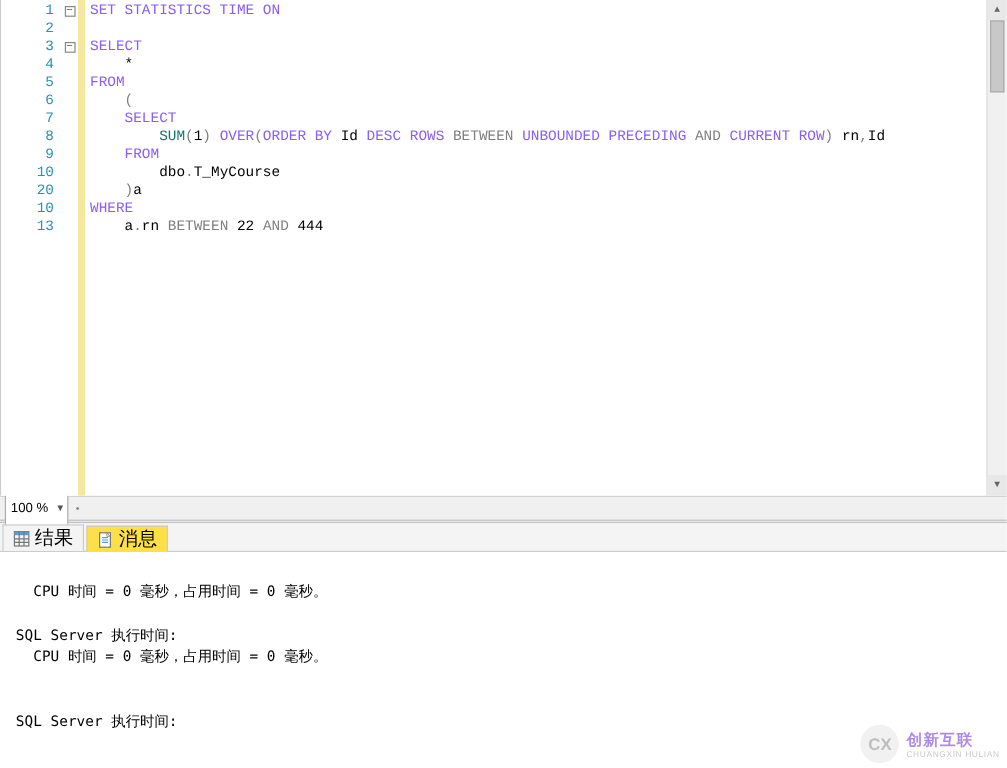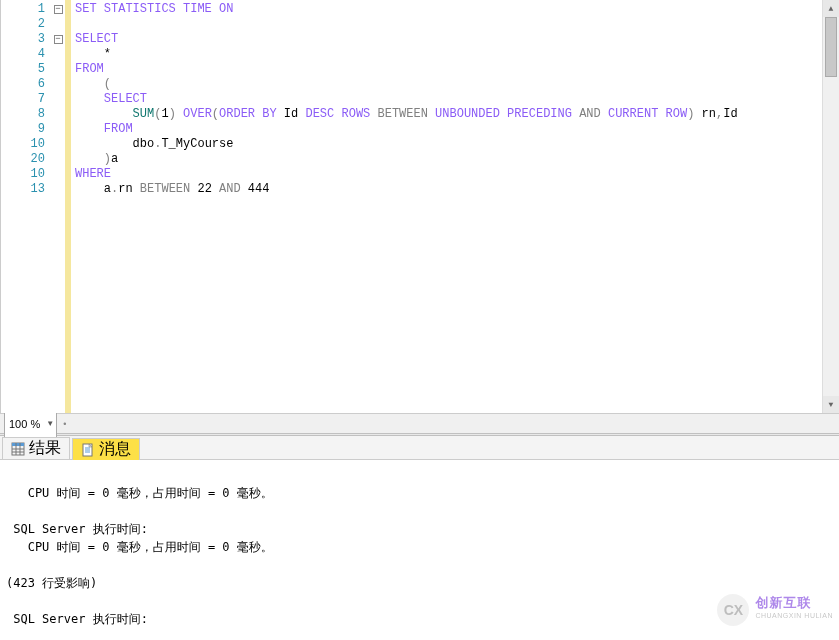--- a/index.html
+++ b/index.html
@@ -136,23 +136,24 @@
       line-height: 18px;
       white-space: pre;
       background: #fff;
       height: 170px;
       overflow: hidden;
       position: relative;
     }
     .watermark {
       position: absolute;
       right: 6px;
-      bottom: 14px;
+      bottom: 4px;
       opacity: 0.55;
       display: flex;
+      align-items: center;
       gap: 6px;
       font-family: Arial, sans-serif;
     }
     .watermark .logo {
       width: 32px;
       height: 32px;
       border-radius: 50%;
       background: #e6e6e6;
       display:flex;
       align-items:center;
@@ -269,21 +270,21 @@
         <line x1="4" y1="5" x2="9" y2="5" stroke="#5b9bd5" stroke-width="1"></line>
         <line x1="4" y1="7" x2="9" y2="7" stroke="#5b9bd5" stroke-width="1"></line>
         <line x1="4" y1="9" x2="9" y2="9" stroke="#5b9bd5" stroke-width="1"></line>
       </svg>
     </span>
     <span>消息</span>
   </div>
 </div>
 
 <div class="output" id="output">
-<div>   CPU 时间 = 0 毫秒，占用时间 = 0 毫秒。</div><div>&nbsp;</div><div> SQL Server 执行时间:</div><div>   CPU 时间 = 0 毫秒，占用时间 = 0 毫秒。</div><div>&nbsp;</div><div>(423 行受影响)</div><div>&nbsp;</div><div> SQL Server 执行时间:</div></div>
+<div>   CPU 时间 = 0 毫秒，占用时间 = 0 毫秒。</div><div>&nbsp;</div><div> SQL Server 执行时间:</div><div>   CPU 时间 = 0 毫秒，占用时间 = 0 毫秒。</div><div>&nbsp;</div><div>&nbsp;</div><div> SQL Server 执行时间:</div></div>
 
 <div class="watermark">
   <div class="logo">CX</div>
   <div>
     <div class="txt1">创新互联</div>
     <div class="txt2">CHUANGXIN HULIAN</div>
   </div>
 </div>
 
 </body></html>

